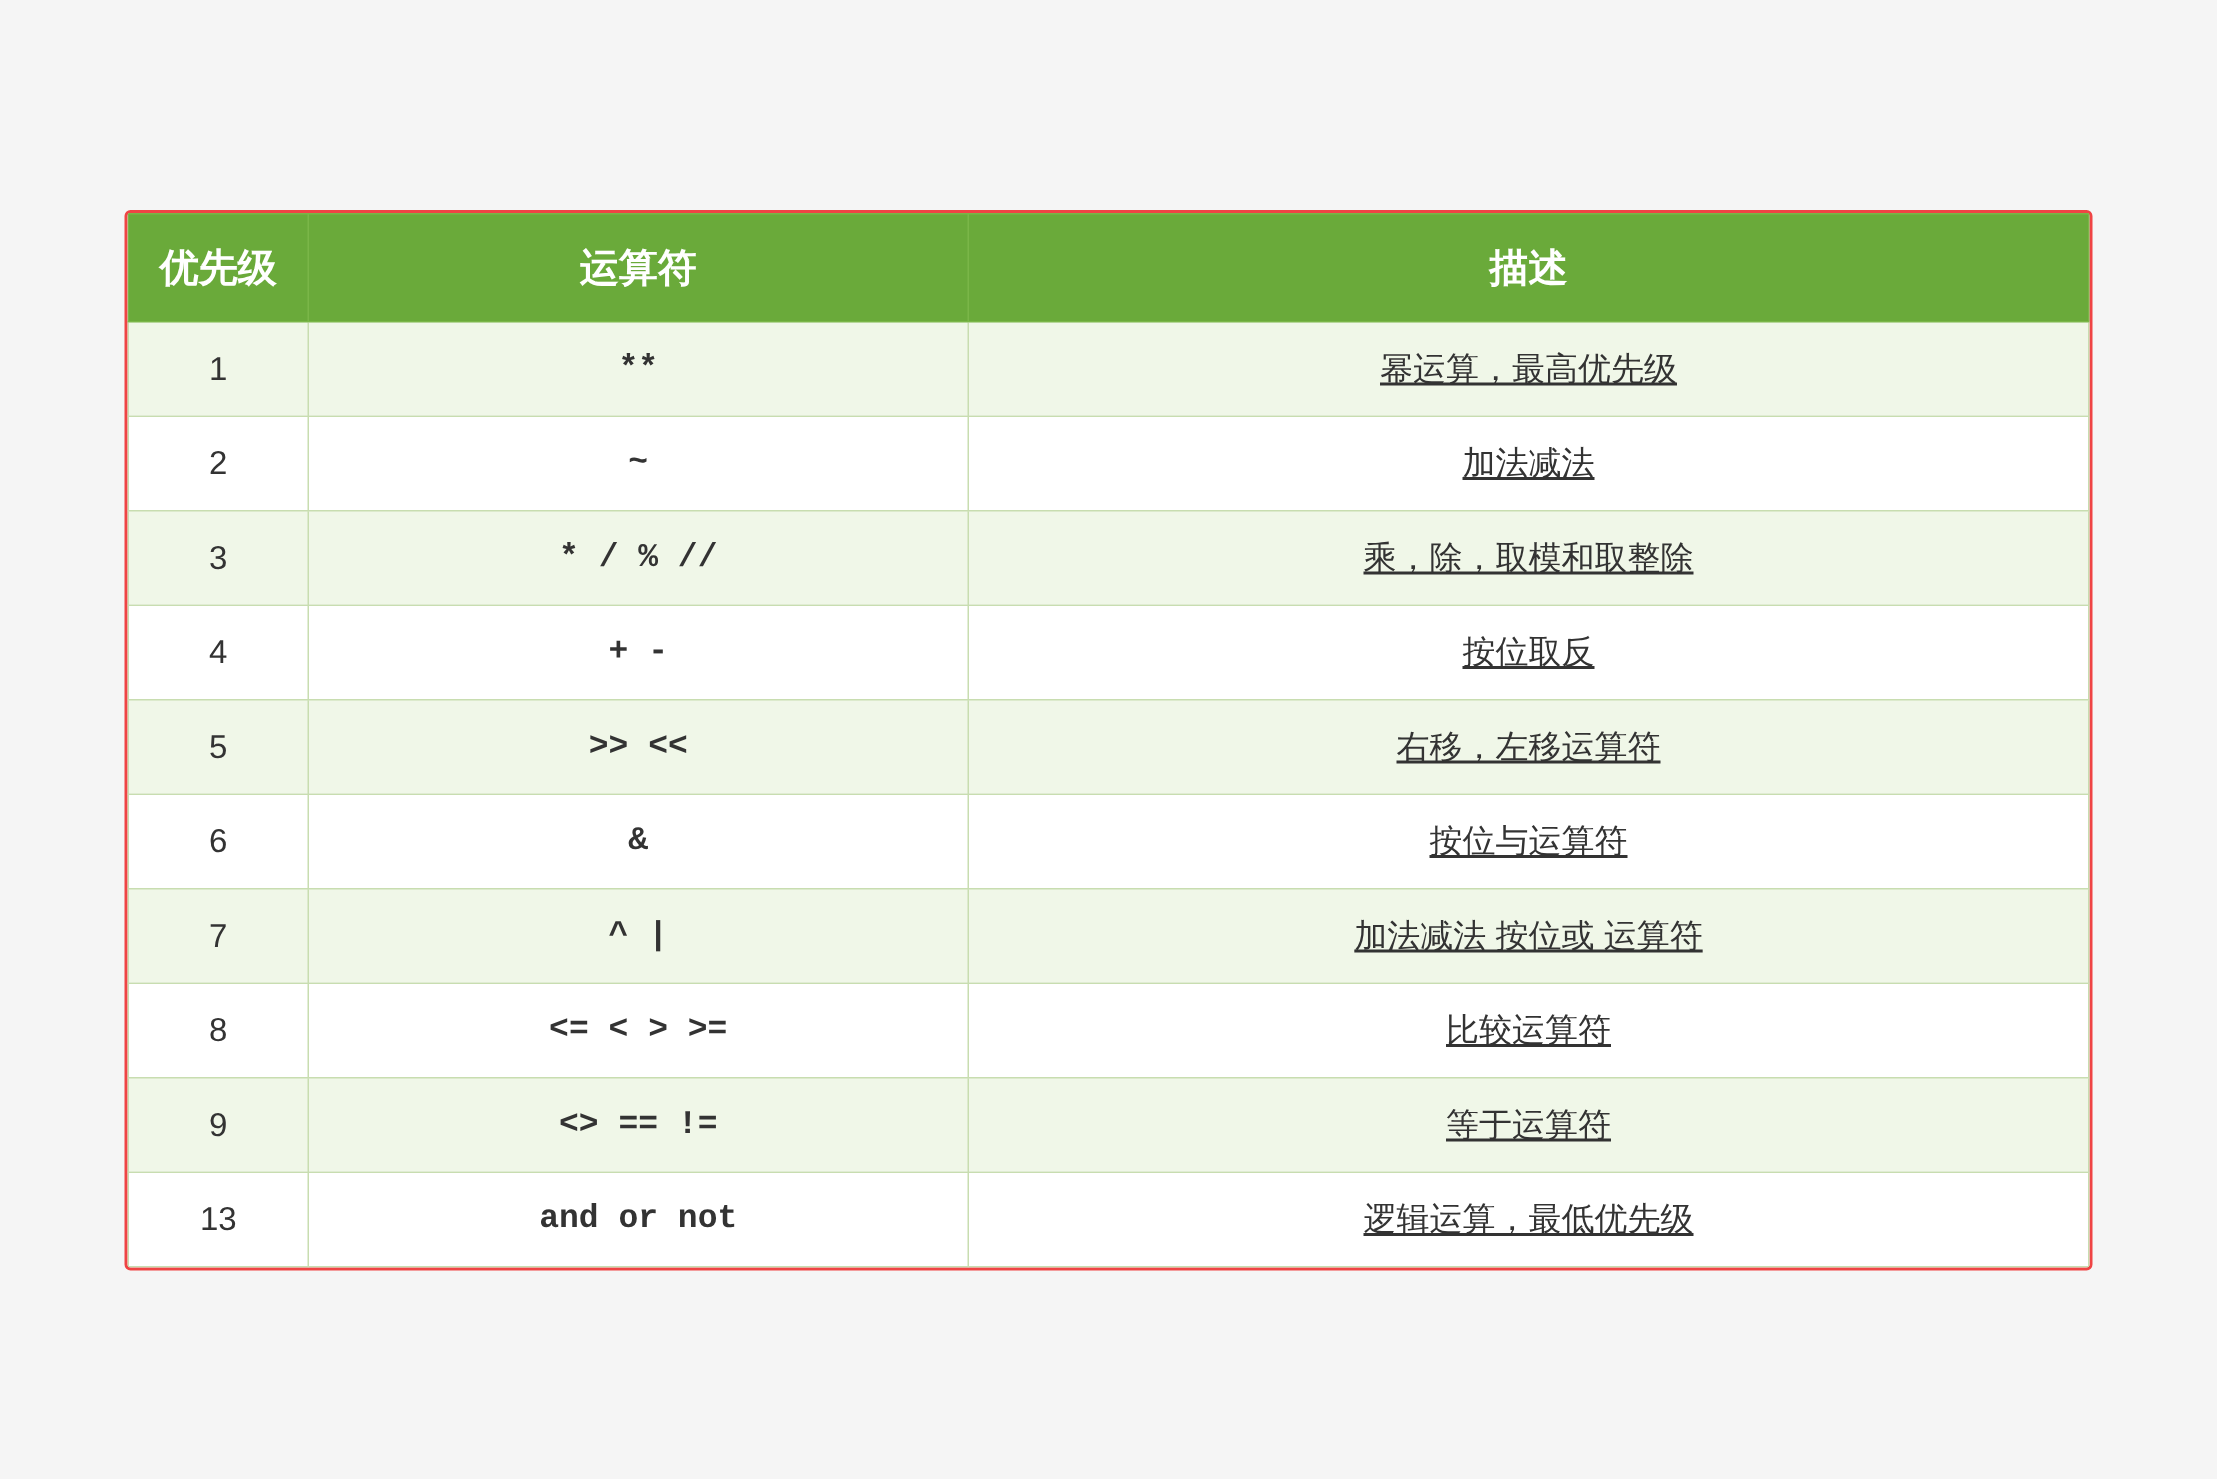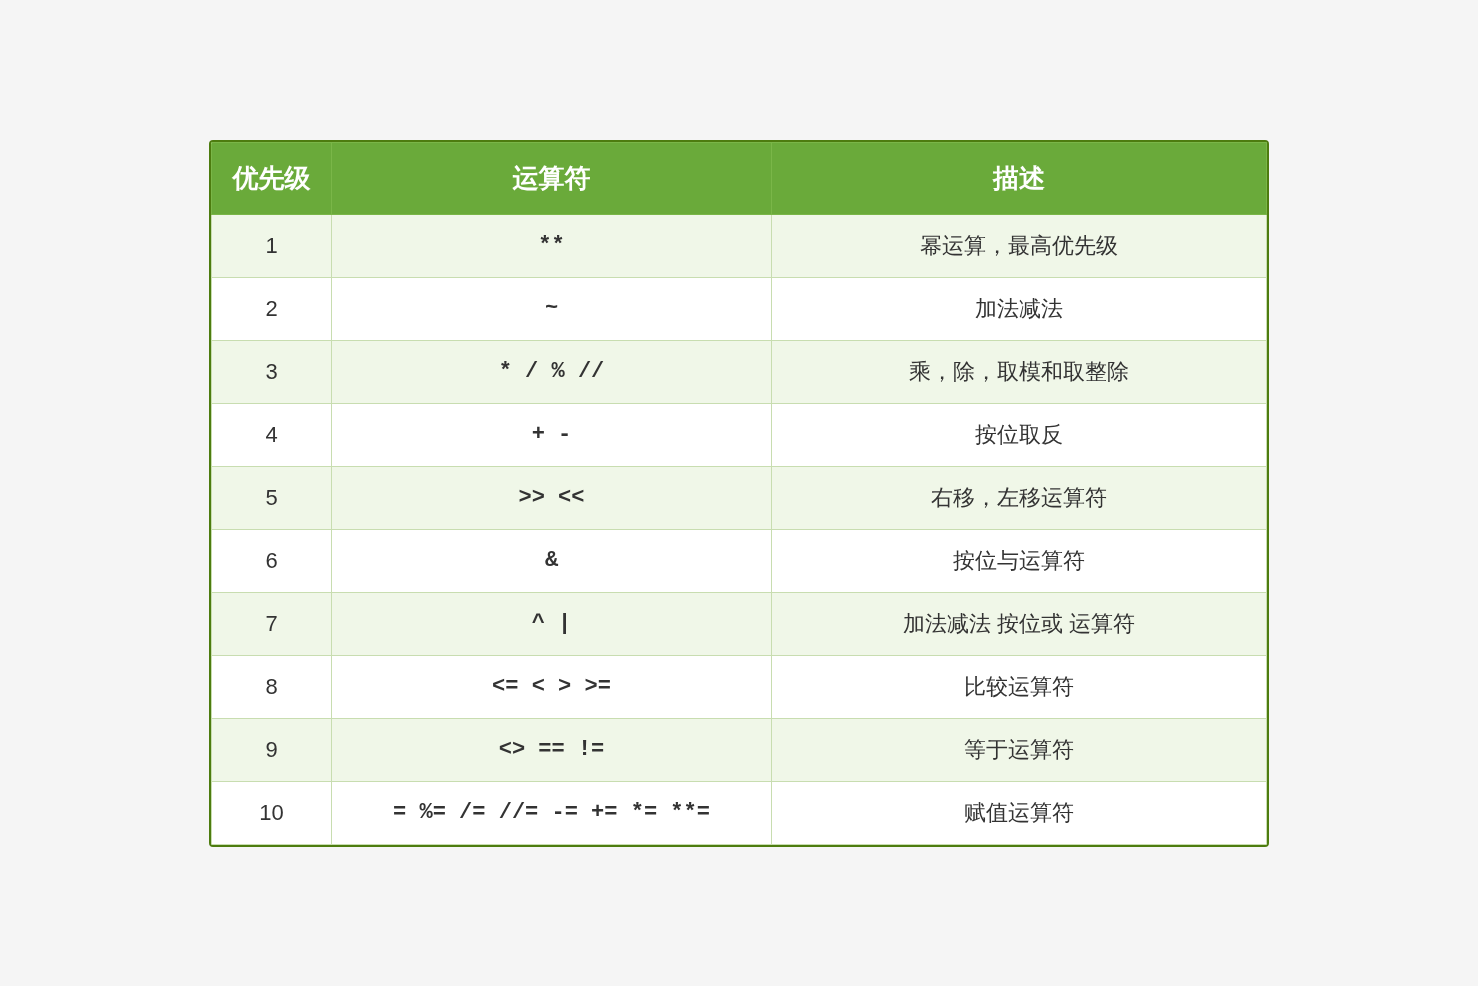--- a/index.html
+++ b/index.html
@@ -11,22 +11,22 @@
     body {
       background: #f5f5f5;
       display: flex;
       justify-content: center;
       align-items: center;
       min-height: 986px;
       font-family: "Microsoft YaHei", "SimHei", Arial, sans-serif;
     }
 
     .table-container {
-      width: 1060px;
-      border: 2px solid #4d7c0f;
+      width: 1312px;
+      border: 2px solid #ef4444;
       border-radius: 4px;
       overflow: hidden;
     }
 
     table {
       width: 100%;
       border-collapse: collapse;
     }
 
     thead tr {
@@ -65,20 +65,21 @@
 
     tbody td:nth-child(2) {
       font-weight: bold;
       width: 440px;
       font-family: "Courier New", monospace, "Microsoft YaHei";
       font-size: 22px;
     }
 
     tbody td:nth-child(3) {
       font-size: 22px;
+      text-decoration: underline;
     }
 
     .underline-blue {
       text-decoration: underline;
       text-decoration-color: #3355cc;
     }
 
     .underline-red-wavy {
       text-decoration: underline wavy red;
     }
@@ -135,19 +136,19 @@
           <td>8</td>
           <td>&lt;= &lt; &gt; &gt;=</td>
           <td>比较运算符</td>
         </tr>
         <tr>
           <td>9</td>
           <td>&lt;&gt; == !=</td>
           <td>等于运算符</td>
         </tr>
         <tr>
-          <td>10</td>
-          <td>= %= /= //= -= += *= **=</td>
-          <td>赋值运算符</td>
+          <td>13</td>
+          <td>and or not</td>
+          <td>逻辑运算，最低优先级</td>
         </tr>
       </tbody>
   </table>
 </div>
 
 </body></html>

